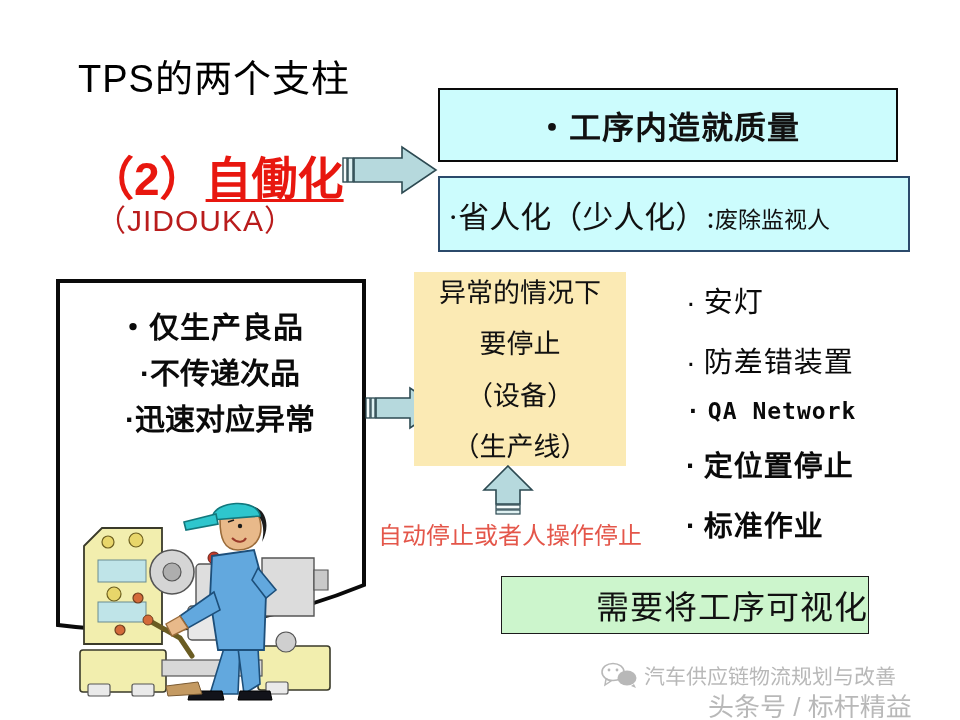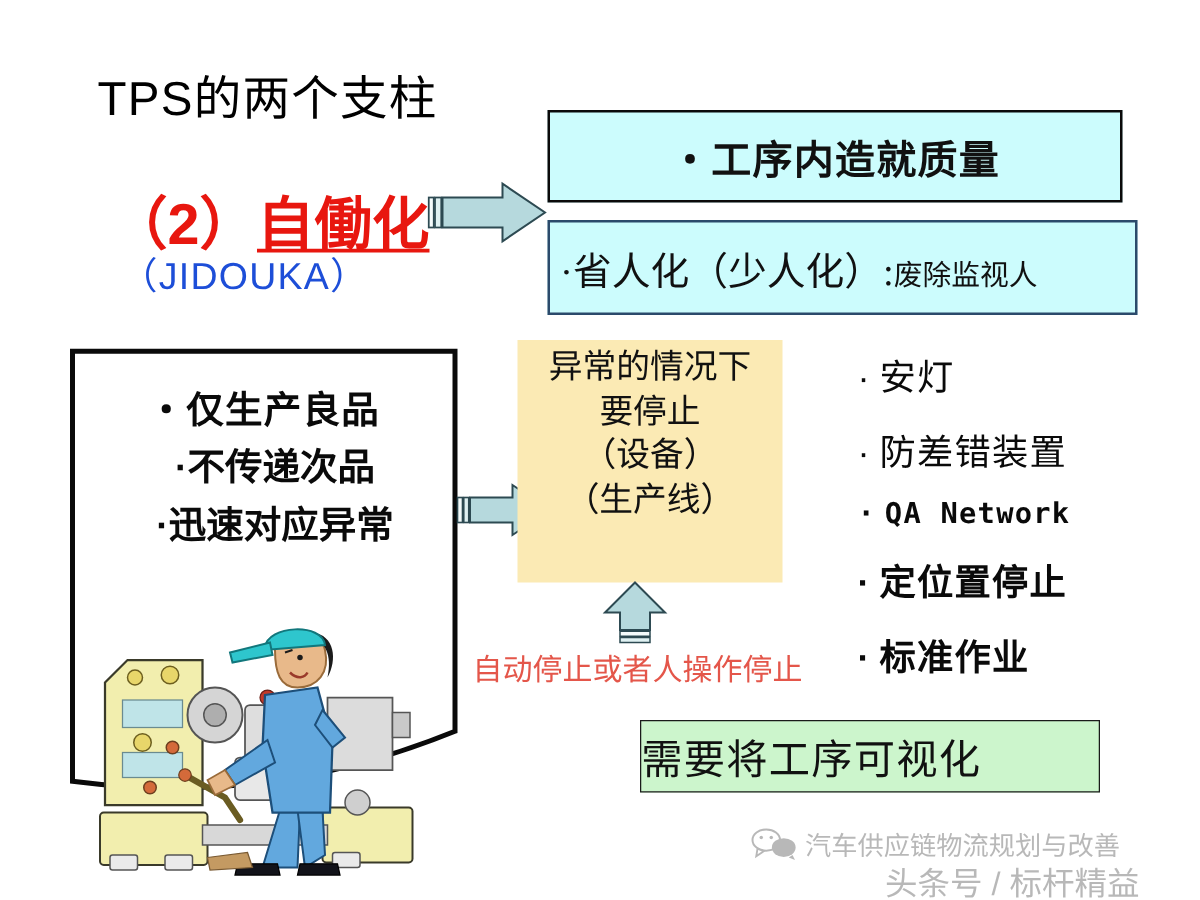--- a/index.html
+++ b/index.html
@@ -44,21 +44,21 @@
   .subtitle .word {
     text-decoration: underline;
     text-underline-offset: 4px;
     text-decoration-thickness: 3px;
   }
   .romaji {
     position: absolute;
     left: 96px;
     top: 196px;
     font-size: 30px;
-    color: #1d4ed8;
+    color: #b91c1c;
     letter-spacing: 1px;
     white-space: nowrap;
   }
 
   
   .cyanbox {
     position: absolute;
     background: #ccfcfd;
     border: 2px solid #0a0a0a;
     box-sizing: border-box;
@@ -137,45 +137,45 @@
   #box-stop {
     position: absolute;
     left: 414px;
     top: 272px;
     width: 212px;
     height: 194px;
     background: #fbeab4;
     display: flex;
     flex-direction: column;
     align-items: center;
-    justify-content: flex-start;
+    justify-content: space-between;
     box-sizing: border-box;
     padding-top: 4px;
   }
   #box-stop .sline {
     font-size: 27px;
     color: #111111;
     line-height: 1.32;
     white-space: nowrap;
     font-weight: 400;
   }
 
   
   #box-visual {
     position: absolute;
-    left: 512px;
+    left: 501px;
     top: 576px;
     width: 368px;
     height: 58px;
     background: #ccf5cc;
     border: 1.5px solid #1b1b1b;
     box-sizing: border-box;
     display: flex;
     align-items: center;
-    justify-content: flex-start;
+    justify-content: flex-end;
   }
   #box-visual .txt {
     font-size: 33px;
     color: #111111;
     letter-spacing: 1px;
     white-space: nowrap;
   }
 
   
   #right-list {

